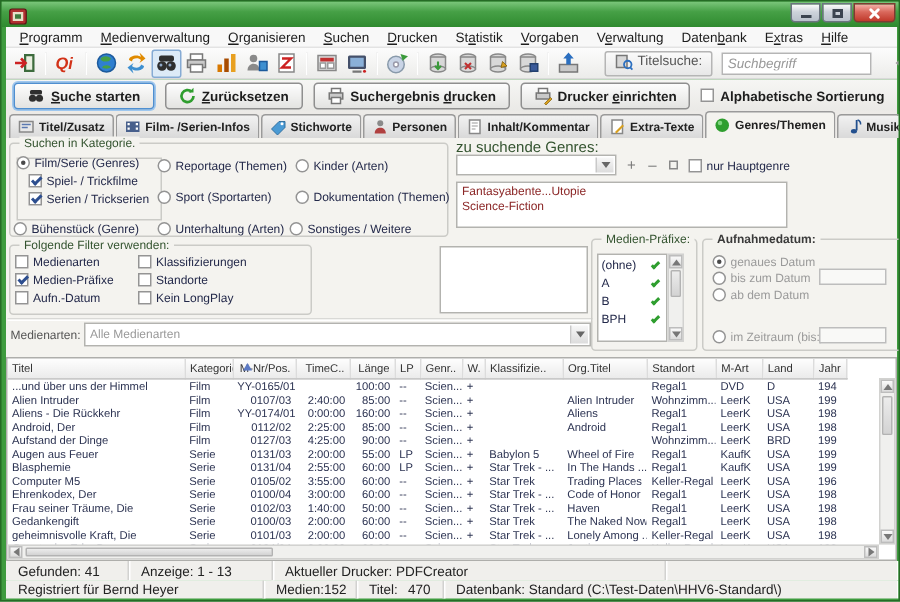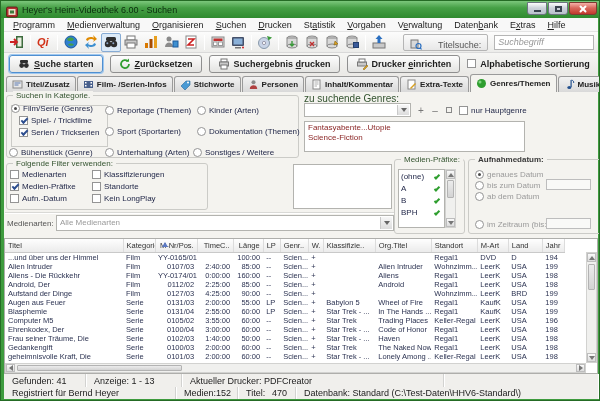--- a/index.html
+++ b/index.html
@@ -19,21 +19,21 @@
 .gx2{transform:translate(-50%,-50%) rotate(-45deg)}
 
 .menubar{position:absolute;left:3px;top:17px;width:594px;height:14px;background:#f8f8f8;border-bottom:1px solid #e3e3e3;display:flex;align-items:center;padding-left:3px}
 .mi{font-size:9px;color:#1d1d1d;padding:0 6px;white-space:nowrap}
 u{text-decoration:underline}
 
 .tb1{position:absolute;left:3px;top:31px;width:594px;height:21px;background:linear-gradient(#fcfcfc,#ececea);border-bottom:1px solid #d9d9d9;display:flex;align-items:center;padding:0 3px}
 .tbtn{width:20px;height:19px;display:flex;align-items:center;justify-content:center;flex:none}
 .tbtn.pressed{border:1px solid #86abd4;background:#dcea f7;background:#dceaf7;border-radius:2px}
 .tsep{width:1px;height:15px;background:#cfcfcf;border-right:1px solid #fff;margin:0 3px;flex:none}
-.tsbtn{margin-left:14px;height:17px;border:1px solid #b5b5b5;border-radius:2px;background:linear-gradient(#fbfbfb,#e7e7e7);font-size:9px;color:#555;display:flex;align-items:flex-end;gap:16px;padding:0 6px;font-family:inherit}
+.tsbtn{margin-left:14px;height:17px;border:1px solid #b5b5b5;border-radius:2px;background:linear-gradient(#fbfbfb,#e7e7e7);font-size:9px;color:#555;display:flex;align-items:flex-start;gap:3px;padding:0 6px;font-family:inherit}
 .tsin{margin-left:6px;width:100px;height:15px;border:1px solid #b5b5b5;font-size:9px;font-style:italic;color:#666;padding:0 3px;font-family:inherit}
 .tsin::placeholder{color:#999;font-style:italic}
 .spn-l,.spn-r{width:0;height:0;border-top:4px solid transparent;border-bottom:4px solid transparent;margin:0 4px;flex:none}
 .spn-l{border-right:5px solid #9a9a9a;margin-left:16px}
 
 .tb2{position:absolute;left:3px;top:52px;width:594px;height:21px;background:linear-gradient(#f6f6f4,#eae9e6);display:flex;align-items:center;gap:7px;padding:0 5px}
 .abtn{height:18px;border:1px solid #8f8f8f;border-radius:3px;background:linear-gradient(#fdfdfd,#e3e3e1);font-size:9px;font-weight:bold;color:#1d1d1d;display:flex;align-items:center;gap:4px;padding:0 8px;font-family:inherit}
 .abtn.focus{border-color:#4f8fd0;box-shadow:0 0 0 1px #9ec7ef}
 .cbrow{display:flex;align-items:center;gap:4px;font-size:9px;font-weight:bold;color:#1d1d1d}
 
@@ -97,21 +97,20 @@
 <div class="win">
 
   <div class="titlebar">
     <span class="appicon">
       <svg viewBox="0 0 12 12" width="12" height="12">
           <rect x="0.5" y="1" width="11" height="10" rx="1.5" fill="#b03030" stroke="#5a1414" stroke-width="0.8"></rect>
           <rect x="2.5" y="3" width="7" height="6" fill="#e8e0c8"></rect>
           <rect x="4" y="4.5" width="4" height="3" fill="#3e7b3e"></rect>
         </svg>
     </span>
-    <span class="title">Heyer's Heim-Videothek 6.00 - Suchen</span>
     <span class="caps">
       <span class="cap">
           <i class="gmin"></i>
         </span>
       <span class="cap">
           <i class="gmax"></i>
         </span>
       <span class="cap cls">
           <i class="gx1"></i>
           <i class="gx2"></i>

